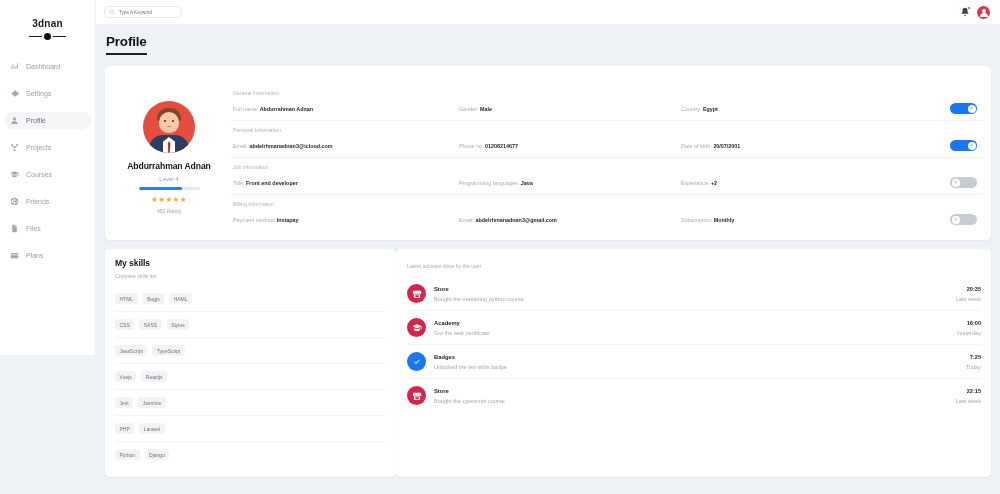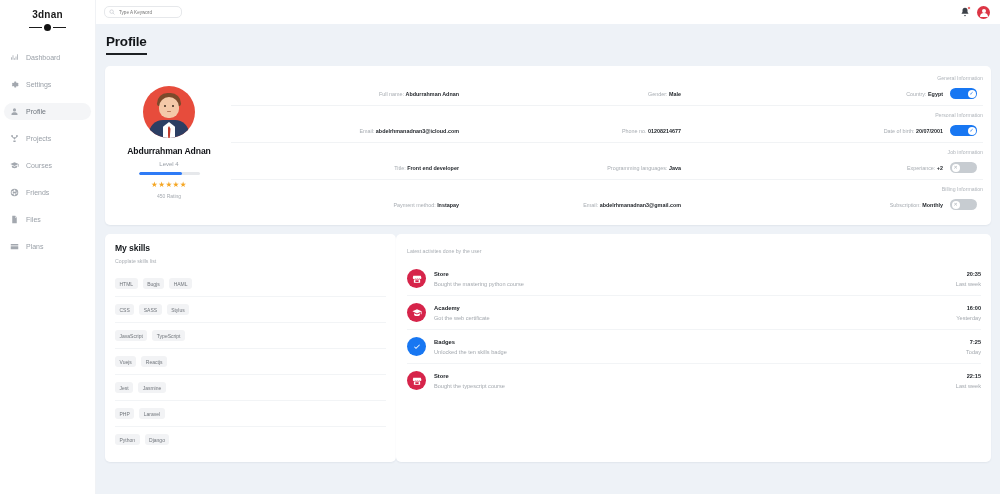--- a/index.html
+++ b/index.html
@@ -6,22 +6,22 @@
   html, body {
     width: 1000px; height: 494px;
     font-family: "Liberation Sans", sans-serif;
     background: #eef2f7;
     overflow: hidden;
   }
   .app { display: flex; width: 1000px; height: 494px; }
 
   
   .sidebar {
-    width: 96px; height: 494px; background: #ffffff;
-    flex: 0 0 96px; padding-top: 7px;
+    width: 96px; height: 355px; background: #ffffff;
+    flex: 0 0 96px; padding-top: 16px;
     border-right: 1px solid #f0f2f5;
   }
   .logo-wrap { text-align: center; padding: 2px 0 10px; }
   .logo-text { font-size: 10px; font-weight: bold; color: #1b1b1b; letter-spacing: .2px; }
   .logo-deco { display: flex; align-items: center; justify-content: center; margin-top: 4px; }
   .logo-deco .bar { width: 13px; height: 1px; background: #1b1b1b; }
   .logo-deco .dot { width: 7px; height: 7px; border-radius: 50%; background: #121212; margin: 0 2px; }
   .nav { margin-top: 8px; }
   .nav-item {
     display: flex; align-items: center; gap: 7px;
@@ -72,21 +72,21 @@
 
   .content { flex: 1 1 auto; padding: 8px 9px 0 9px; overflow: hidden; }
   .page-title {
     font-size: 13.5px; font-weight: bold; color: #111418;
     display: inline-block; padding-bottom: 4px; margin-left: 1px;
     border-bottom: 2px solid #1d2024; letter-spacing: -.2px;
   }
 
   
   .card { background: #fff; border-radius: 5px; box-shadow: 0 1px 2px rgba(25,35,60,.06); }
-  .profile-card { margin-top: 11px; display: flex; padding: 6px 8px 9px 8px; min-height: 158px; text-align: right; }
+  .profile-card { margin-top: 11px; display: flex; padding: 21px 8px 9px 8px; min-height: 158px; }
   .profile-left {
     width: 112px; flex: 0 0 112px; display: flex; flex-direction: column;
     align-items: center; padding-top: 14px;
   }
   .avatar-big {
     width: 52px; height: 52px; border-radius: 50%; background: #e74c3c;
     position: relative; overflow: hidden;
   }
   .av-hair { position: absolute; left: 14px; top: 7px; width: 24px; height: 13px; background: #7b4a2b; border-radius: 12px 12px 3px 3px; }
   .av-face { position: absolute; left: 16px; top: 11px; width: 20px; height: 21px; background: #f4c9a8; border-radius: 10px 10px 9px 9px; }

